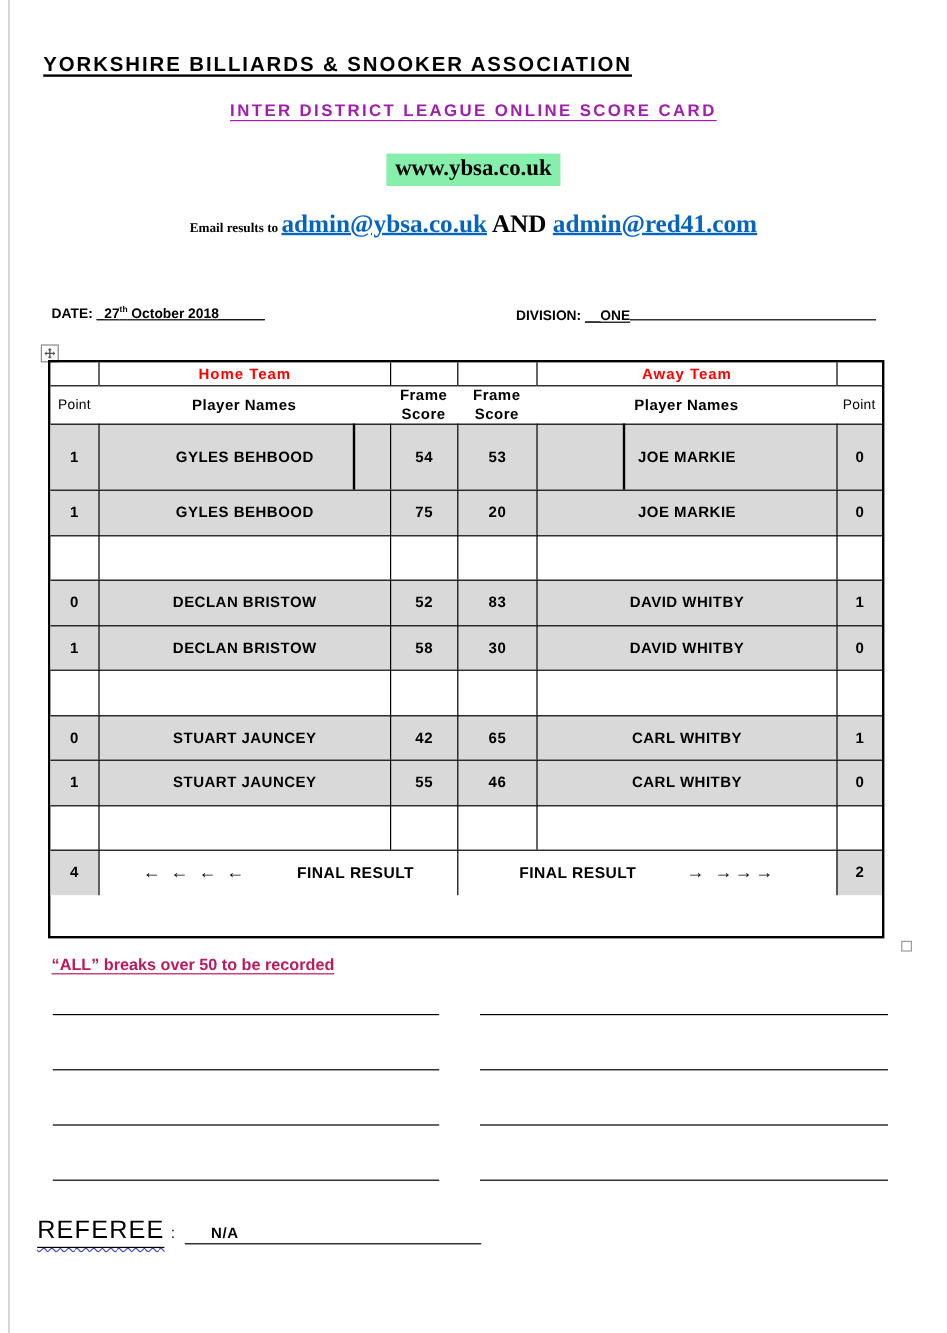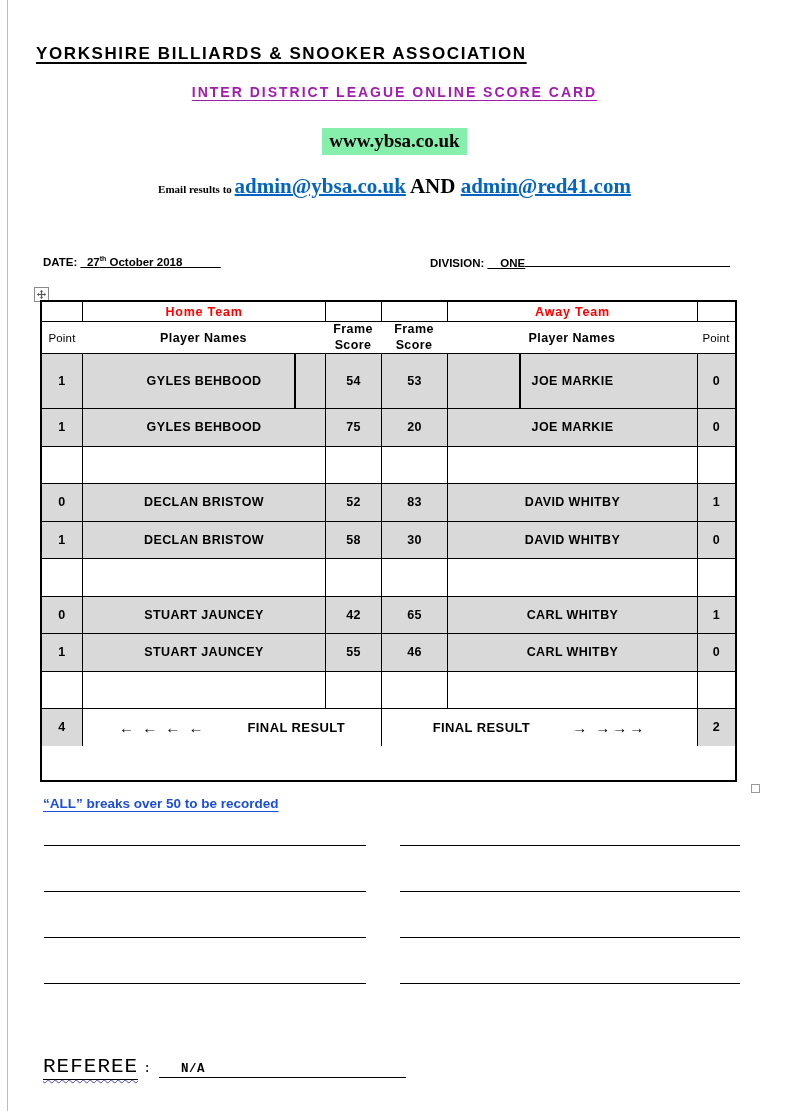--- a/index.html
+++ b/index.html
@@ -77,28 +77,28 @@
   .hdr-names { font-size:12.5px; }
   .hdr-frame { font-size:12.5px; line-height:1.25; text-align:center; white-space:normal; }
   .hdr-line { position:absolute; width:1.5px; height:55px; top:51px; background:#000; }
   .span2 { grid-column:span 2; }
   .span3 { grid-column:span 3; }
   .final-cell { gap:42px; font-size:13px; }
   .arrows { font-size:15px; letter-spacing:2px; font-weight:bold; }
   
   .note-red {
     position:absolute; left:43px; top:796px;
-    color:#1d4ed8; font-size:13.5px; font-weight:bold;
+    color:#be185d; font-size:13.5px; font-weight:bold;
     text-decoration:underline; text-decoration-thickness:1.4px; text-underline-offset:3px;
   }
   .break-line { position:absolute; height:0; border-bottom:1.6px solid #000; }
   .bl-l { left:44px; width:322px; }
   .bl-r { left:400px; width:340px; }
   .y1 { top:845px; } .y2 { top:891px; } .y3 { top:937px; } .y4 { top:983px; }
-  .referee-row { position:absolute; left:43px; top:1014px; white-space:nowrap; font-family:Liberation Mono, monospace;margin-top:41px; }
+  .referee-row { position:absolute; left:31px; top:1014px; white-space:nowrap; font-family:Liberation Sans, sans-serif; }
   .ref-label {
     display:inline-block; font-size:21px; letter-spacing:1px;
     border-bottom:1.8px solid #000; padding-bottom:1px;
     text-decoration:underline wavy #4545cc; text-decoration-thickness:1px; text-underline-offset:7px;
   }
   .ref-colon { font-size:13px; margin-left:5px; }
   .ref-line {
     display:inline-block; width:225px; margin-left:8px;
     border-bottom:1.6px solid #000; height:15px;
     font-size:12.5px; font-weight:bold; padding-left:22px; letter-spacing:0.5px;

